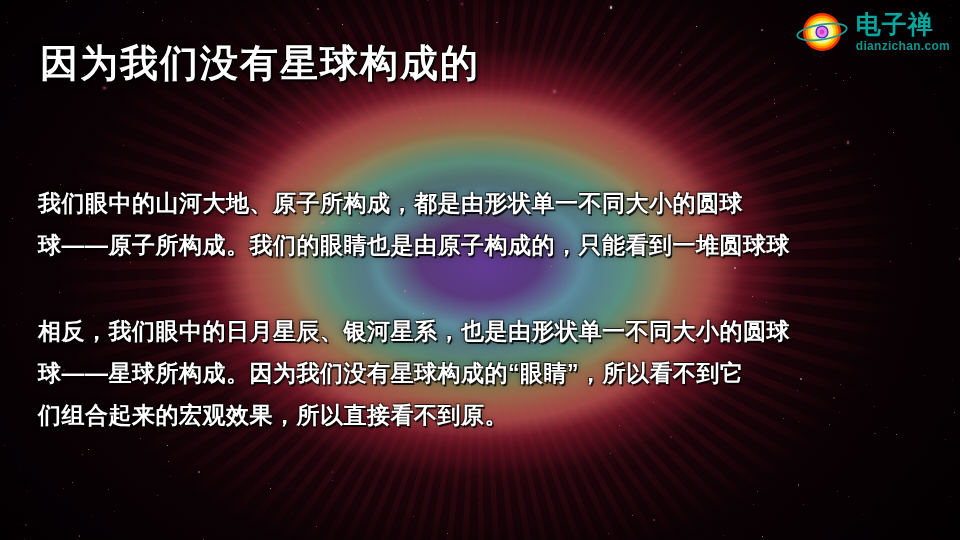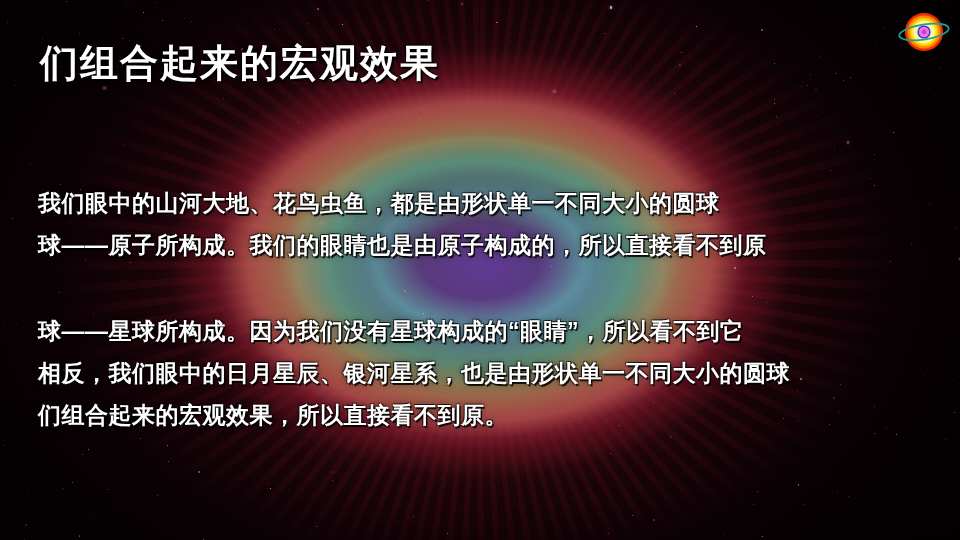--- a/index.html
+++ b/index.html
@@ -411,31 +411,35 @@
         <circle cx="26" cy="26" r="19" fill="#f03000"></circle>
         <circle cx="26" cy="26" r="16.5" fill="#ff8c00"></circle>
         <circle cx="26" cy="26" r="14" fill="#ffd400"></circle>
         <circle cx="26" cy="26" r="11.5" fill="#fbf4a0"></circle>
         <circle cx="26" cy="26" r="6.6" fill="#3b2fd0"></circle>
         <circle cx="26" cy="26" r="5.2" fill="#e87ae8"></circle>
         <circle cx="26" cy="26" r="2.4" fill="#d83ac8"></circle>
         <ellipse cx="26" cy="26" rx="25" ry="7.5" fill="none" stroke="#1f9e93" stroke-width="1.8" transform="rotate(-9 26 26)"></ellipse>
       </svg>
     </div>
+    <div id="logo-text">
+      <div id="logo-name">电子禅</div>
+      <div id="logo-domain">dianzichan.com</div>
+    </div>
   </div>
 
-  <div id="title">们组合起来的宏观效果</div>
+  <div id="title">因为我们没有星球构成的</div>
 
   <div id="body-copy">
 
     <div class="para">
-      <div class="para-line">我们眼中的山河大地、花鸟虫鱼，都是由形状单一不同大小的圆球</div>
-      <div class="para-line">球——原子所构成。我们的眼睛也是由原子构成的，所以直接看不到原</div>
+      <div class="para-line">我们眼中的山河大地、原子所构成，都是由形状单一不同大小的圆球</div>
+      <div class="para-line">球——原子所构成。我们的眼睛也是由原子构成的，只能看到一堆圆球球</div>
     </div>
 
     <div class="para">
+      <div class="para-line">相反，我们眼中的日月星辰、银河星系，也是由形状单一不同大小的圆球</div>
       <div class="para-line">球——星球所构成。因为我们没有星球构成的“眼睛”，所以看不到它</div>
-      <div class="para-line">相反，我们眼中的日月星辰、银河星系，也是由形状单一不同大小的圆球</div>
       <div class="para-line">们组合起来的宏观效果，所以直接看不到原。</div>
     </div>
 
   </div>
 </div>
 
 </body></html>

